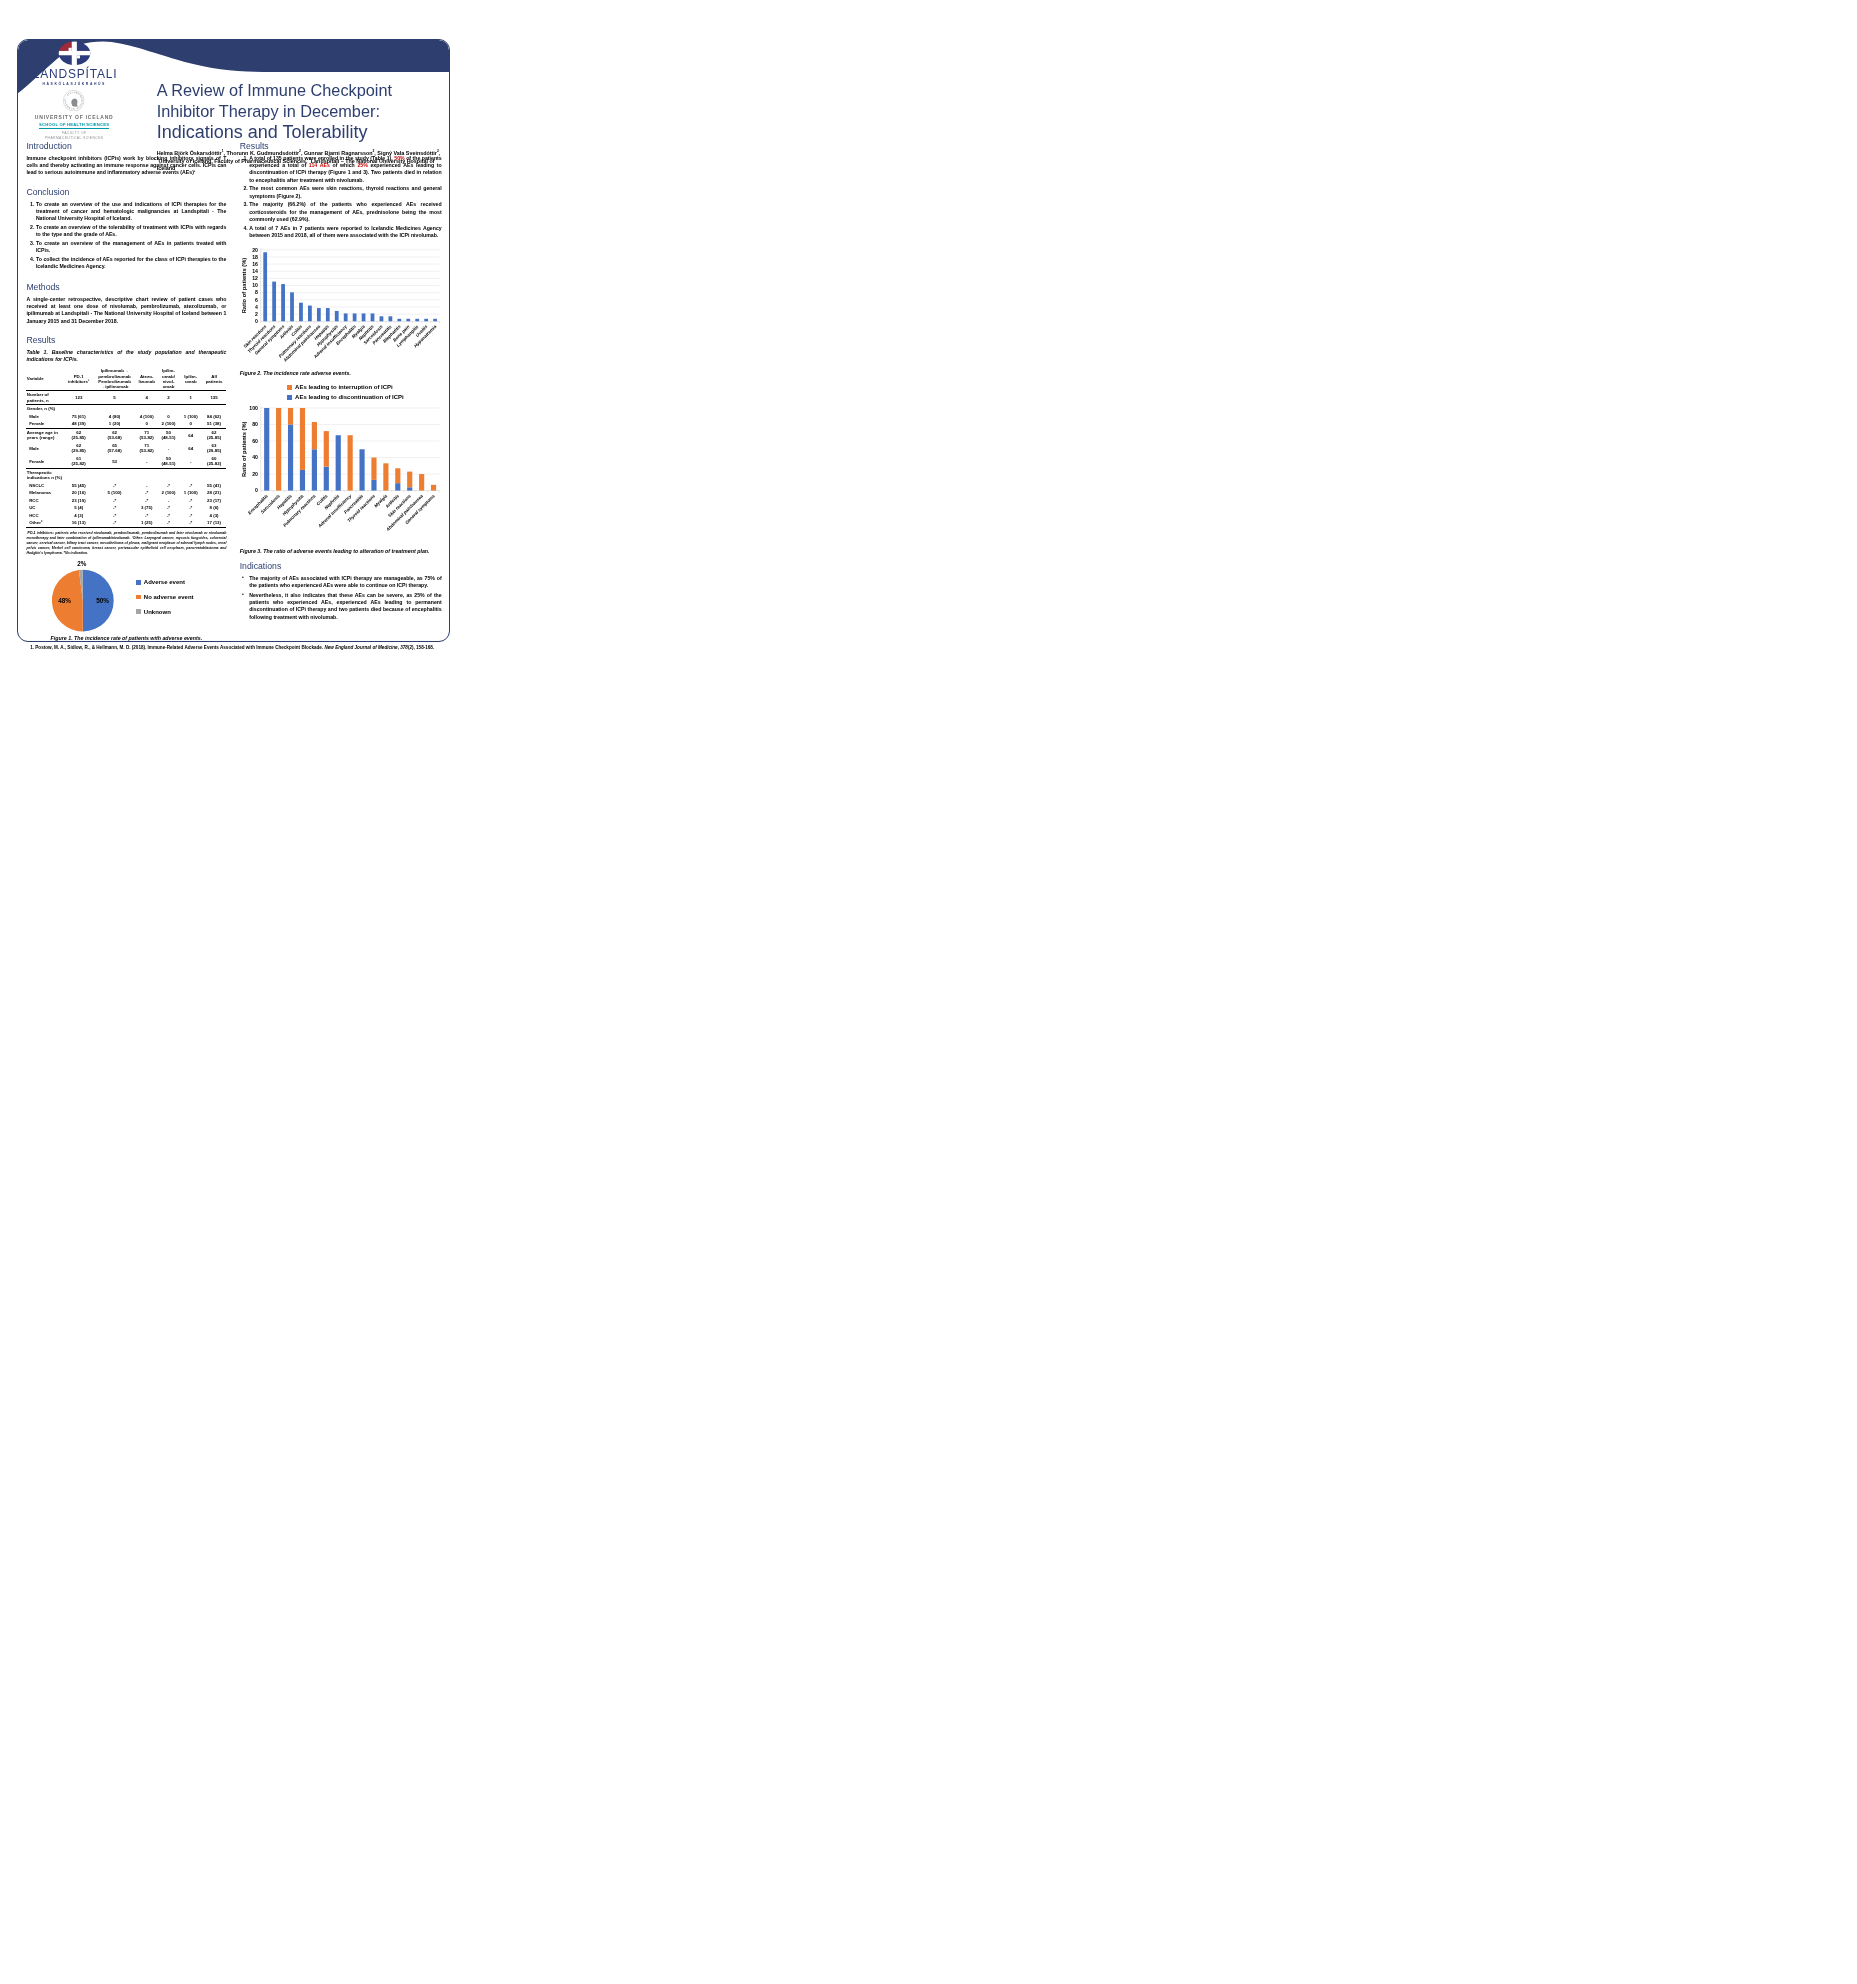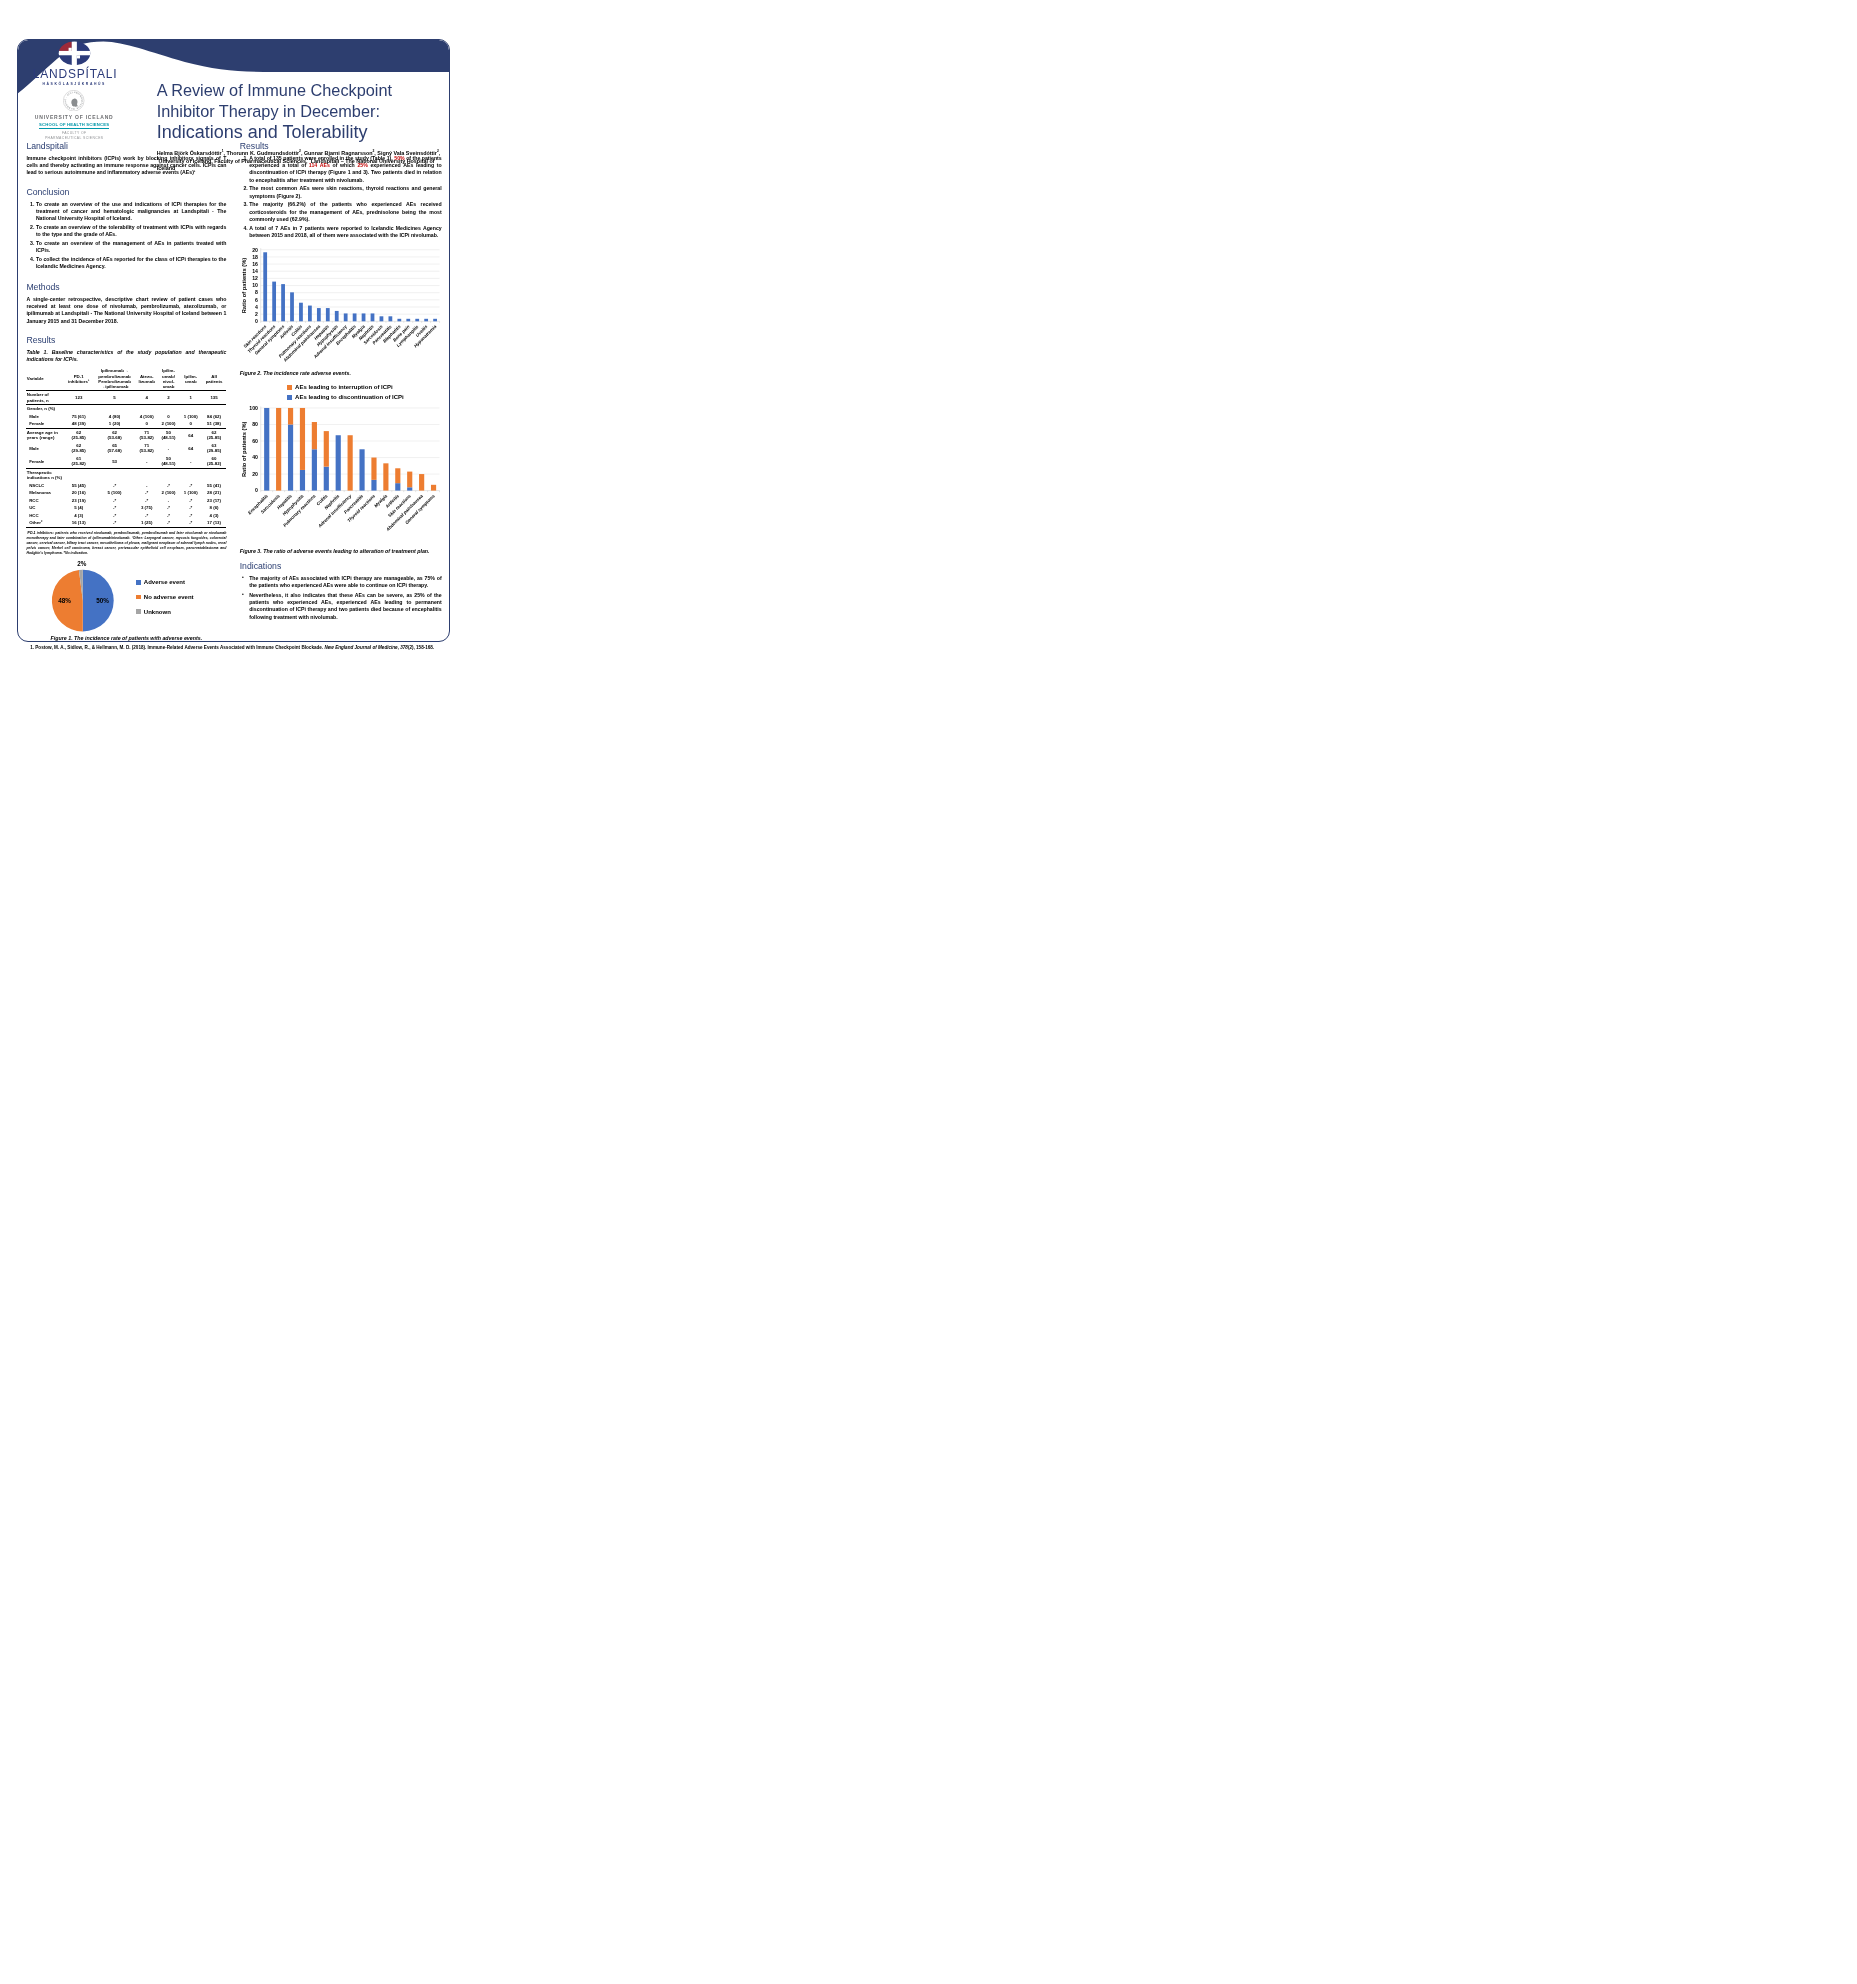--- a/index.html
+++ b/index.html
@@ -113,21 +113,21 @@
   <div class="titleblock">
     <div id="title">
         <div class="title-line">A Review of Immune Checkpoint</div>
         <div class="title-line">Inhibitor Therapy in December:</div>
         <div class="title-line t3">Indications and Tolerability</div>
       </div>
     <div class="authors" id="authors"><span>Helma Björk Óskarsdóttir</span><sup>1</sup><span>, Thorunn K. Gudmundsdottir</span><sup>2</sup><span>, Gunnar Bjarni Ragnarsson</span><sup>2</sup><span>, Signý Vala Sveinsdóttir</span><sup>2</sup><span>, </span><sup>1</sup><span>University of Iceland, Faculty of Pharmaceutical Sciences, </span><sup>2</sup><span>Landspitali – The National University Hospital of Iceland</span></div>
   </div>
 
   <div class="col col-left">
-    <div class="h2">Landspitali</div>
+    <div class="h2">Introduction</div>
     <p class="body-p">Immune checkpoint inhibitors (ICPis) work by blocking inhibitory signals of T cells and thereby activating an immune response against cancer cells. ICPis can lead to serious autoimmune and inflammatory adverse events (AEs)¹</p>
     <div class="spacer26"></div>
     <div class="h2">Conclusion</div>
     <ol class="numlist" id="objectives-list">
         <li>To create an overview of the use and indications of ICPi therapies for the treatment of cancer and hematologic malignancies at Landspitali - The National University Hospital of Iceland.</li>
         <li>To create an overview of the tolerability of treatment with ICPis with regards to the type and the grade of AEs.</li>
         <li>To create an overview of the management of AEs in patients treated with ICPis.</li>
         <li>To collect the incidence of AEs reported for the class of ICPi therapies to the Icelandic Medicines Agency.</li>
       </ol>
     <div class="spacer26"></div>

